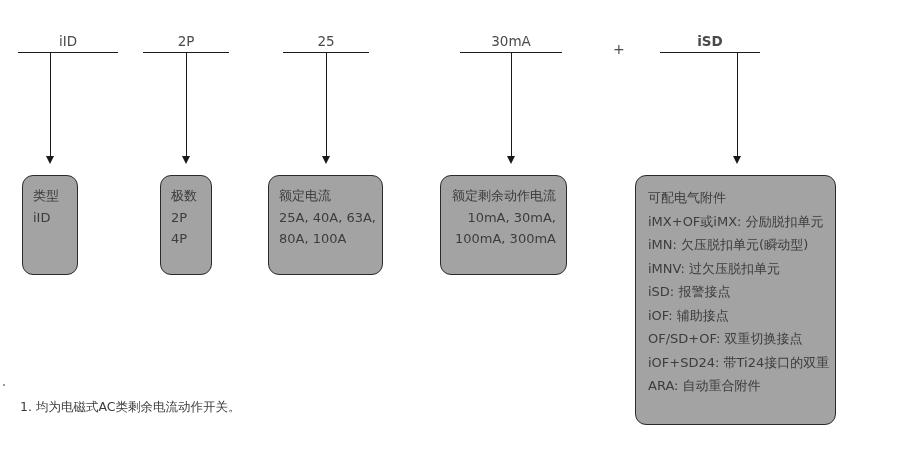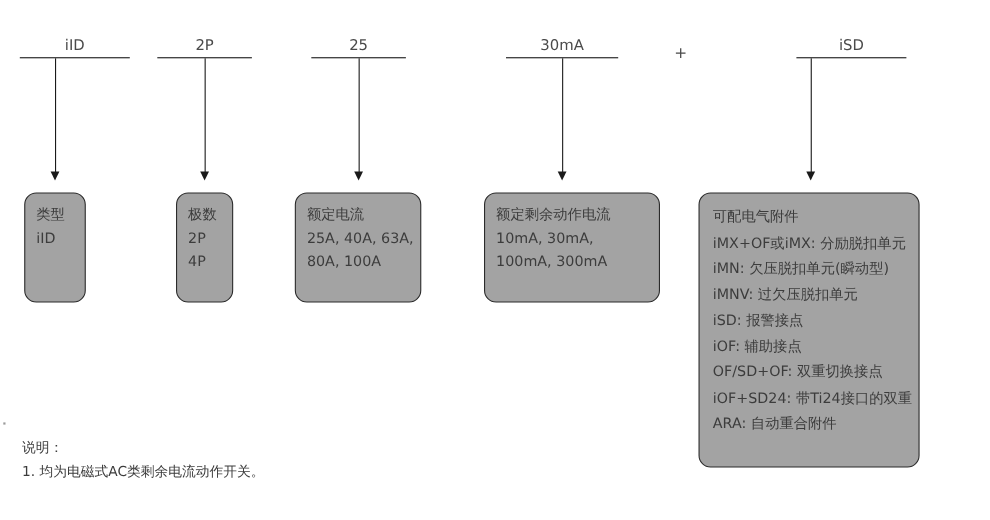--- a/index.html
+++ b/index.html
@@ -101,21 +101,21 @@
     <div class="seg-rule"></div>
   </div>
   <div class="seg" style="left:283px;top:33px;width:86px;height:20px;">
     <div class="seg-label">25</div>
     <div class="seg-rule"></div>
   </div>
   <div class="seg" style="left:460px;top:33px;width:102px;height:20px;">
     <div class="seg-label">30mA</div>
     <div class="seg-rule"></div>
   </div>
-  <div class="seg" style="left:724px;top:33px;width:100px;height:20px;">
+  <div class="seg" style="left:660px;top:33px;width:100px;height:20px;font-weight:bold;">
     <div class="seg-label">iSD</div>
     <div class="seg-rule"></div>
   </div>
 
   <div class="plus" style="left:613px;top:41px;">+</div>
 
   <div class="arrow" style="left:50px;top:53px;height:105px;"></div>
   <div class="arrow-head" style="left:46px;top:156px;"></div>
 
   <div class="arrow" style="left:186px;top:53px;height:105px;"></div>
@@ -146,21 +146,21 @@
   </div>
 
   <div class="box" style="left:268px;top:175px;width:115px;height:100px;">
     <div class="box-inner">
       <div class="box-line">额定电流</div>
       <div class="box-line">25A, 40A, 63A,</div>
       <div class="box-line">80A, 100A</div>
     </div>
   </div>
 
-  <div class="box" style="left:440px;top:175px;width:160px;height:100px;">
+  <div class="box" style="left:440px;top:175px;width:127px;height:100px;text-align:right;">
     <div class="box-inner">
       <div class="box-line">额定剩余动作电流</div>
       <div class="box-line">10mA, 30mA,</div>
       <div class="box-line">100mA, 300mA</div>
     </div>
   </div>
 
   <div class="box box-wide" style="left:635px;top:175px;width:201px;height:250px;">
     <div class="box-inner">
       <div class="box-line">可配电气附件</div>
@@ -170,17 +170,16 @@
       <div class="box-line">iSD: 报警接点</div>
       <div class="box-line">iOF: 辅助接点</div>
       <div class="box-line">OF/SD+OF: 双重切换接点</div>
       <div class="box-line">iOF+SD24: 带Ti24接口的双重</div>
       <div class="box-line">ARA: 自动重合附件</div>
     </div>
   </div>
 
   <div class="speck"></div>
   <div class="notes">
-    <div>说明：</div>
     <div>1. 均为电磁式AC类剩余电流动作开关。</div>
   </div>
 
 </div>
 
 </body></html>

